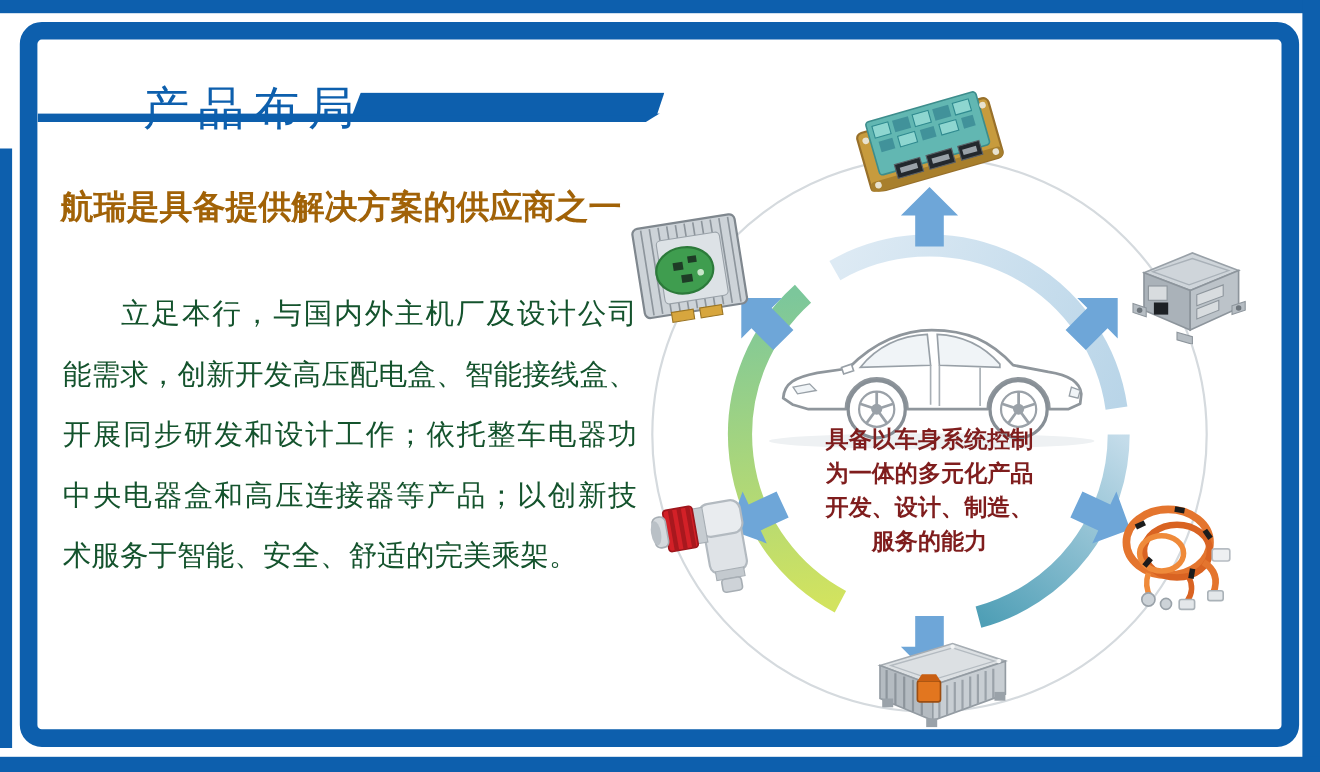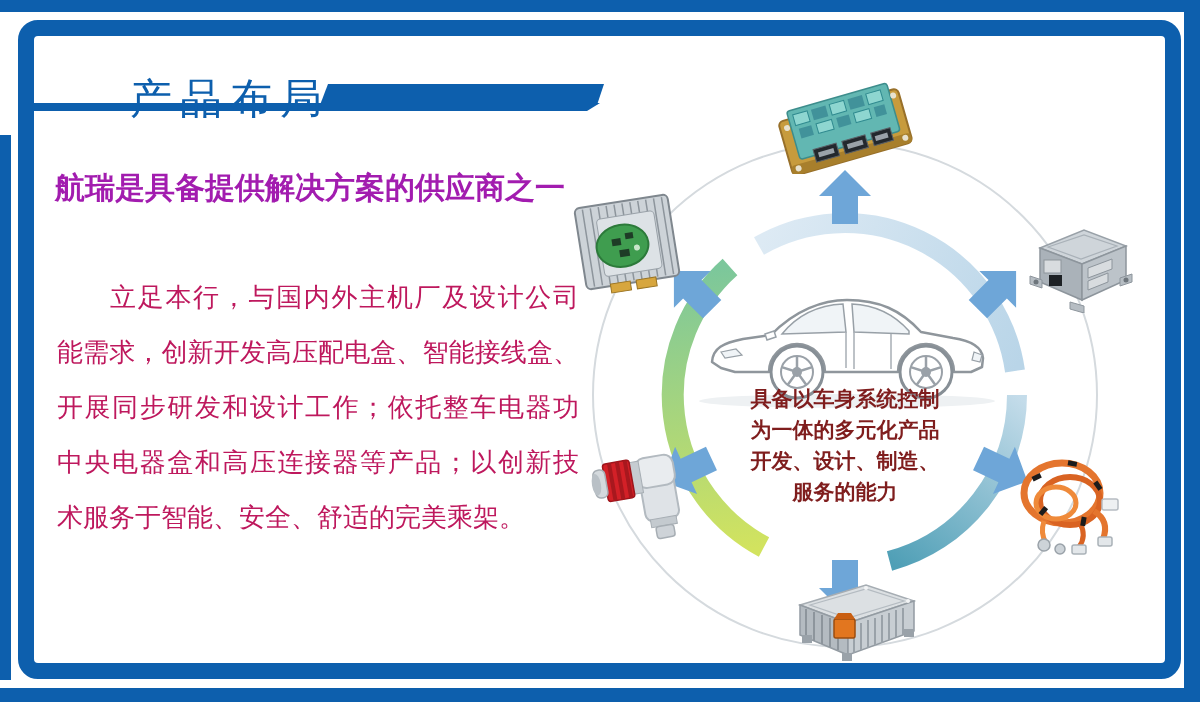--- a/index.html
+++ b/index.html
@@ -20,23 +20,23 @@
          border:16px solid var(--blue);border-radius:20px;background:#fff;}
   
   .page-title{position:absolute;left:130px;top:56px;font-size:42px;font-weight:normal;
               color:var(--blue);letter-spacing:8px;line-height:1.1;white-space:nowrap;margin-top:20px;}
   .bar-thick{position:absolute;left:320px;top:84px;width:284px;height:21px;background:var(--blue);
              clip-path:polygon(8px 0,100% 0,calc(100% - 7px) 100%,0 100%);}
   .bar-thin{position:absolute;left:34px;top:103px;width:566px;height:8px;background:var(--blue);
             clip-path:polygon(0 0,100% 0,calc(100% - 13px) 100%,0 100%);}
   
   .headline{position:absolute;left:55px;top:168px;width:540px;font-family:"Liberation Serif",serif;
-            font-weight:bold;font-size:30px;color:#a21caf;white-space:nowrap;}
-  .body{position:absolute;left:57px;top:270px;width:522px;font-family:"Liberation Serif",serif;
-        font-size:26px;line-height:55px;color:#be185d;}
+            font-weight:bold;font-size:30px;color:#a16207;white-space:nowrap;}
+  .body{position:absolute;left:57px;top:258px;width:522px;font-family:"Liberation Serif",serif;
+        font-size:26px;line-height:55px;color:#14532d;}
   .body-line{height:55px;overflow:hidden;}
   .body-line.j{text-align:justify;text-align-last:justify;}
   .body-line.first{text-indent:53px;}
   
   .diagram{position:absolute;left:575px;top:125px;width:540px;height:540px;}
   .caption{position:absolute;left:715px;top:384px;width:260px;text-align:center;
            font-family:"Liberation Serif",serif;font-weight:bold;font-size:21px;
            line-height:31px;color:#7f1d1d;}
   .product{position:absolute;}
   .product svg{display:block;}

